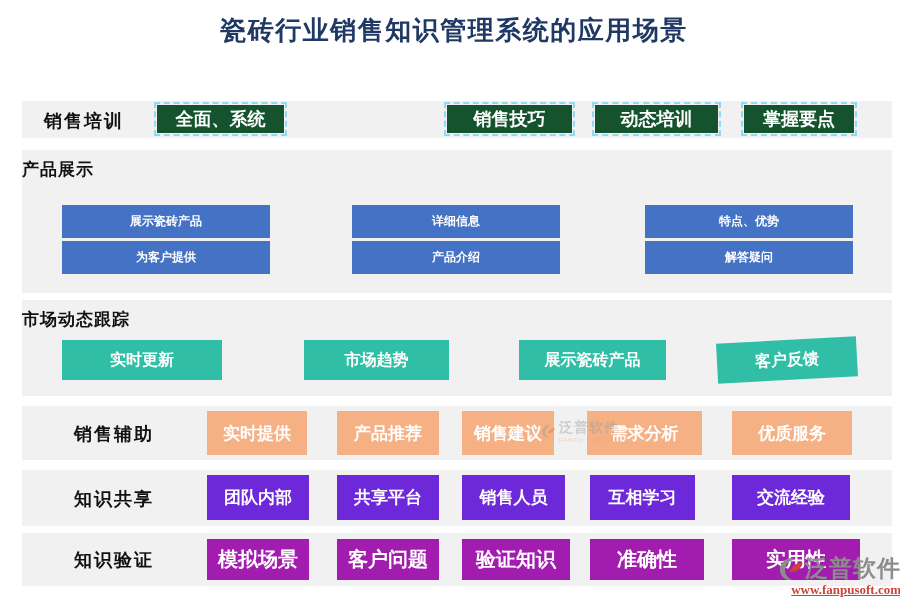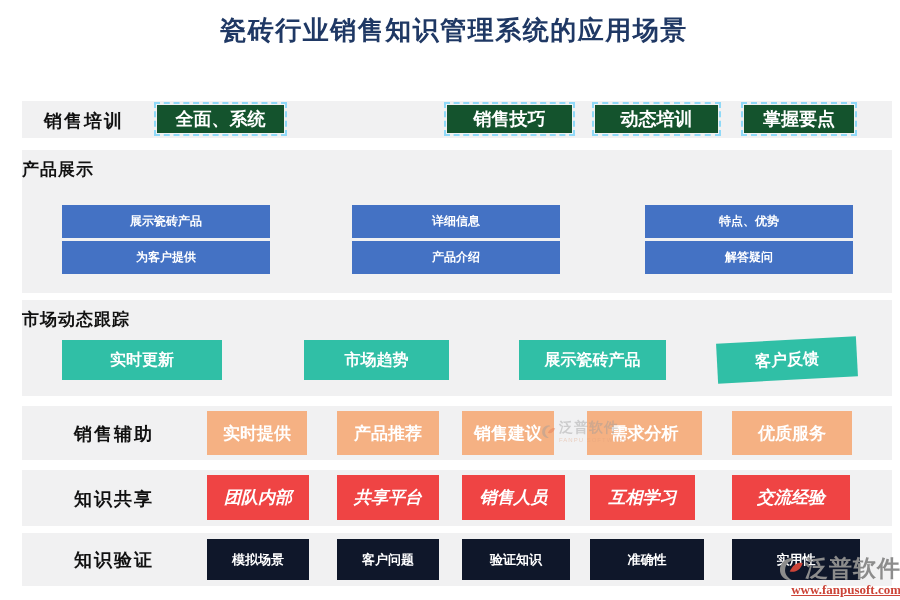--- a/index.html
+++ b/index.html
@@ -35,23 +35,23 @@
   .cy { background:#14532d; height:28px; top:4px; font-size:18px;
         outline:2px dashed #8FD9F8; outline-offset:1px; }
   
   .bl { background:#4472C4; height:33px; width:208px; font-size:12px; }
   
   .tl { background:#30BFA6; height:40px; top:40px; font-size:16px; }
   .tilt { transform:rotate(-3deg); }
   
   .or { background:#F5B183; height:44px; top:5px; font-size:17px; }
   
-  .gl { background:#ef4444; height:45px; top:5px; font-size:17px;font-style:italic; }
+  .gl { background:#6d28d9; height:45px; top:5px; font-size:17px; }
   
-  .gv { background:#0f172a; height:41px; top:6px; font-size:13px;text-align:center; }
+  .gv { background:#a21caf; height:41px; top:6px; font-size:20px;text-align:center; }
 
   
   .wm { position:absolute; left:519px; top:13px; opacity:0.42;
         display:flex; align-items:center; gap:3px; pointer-events:none; }
   .wm-txt  { font-size:14px; font-weight:bold; color:#9b9b9b; letter-spacing:1px; }
   .wm-sub  { font-size:6px; color:#e0a07c; letter-spacing:1px; }
 
   
   .footer { position:absolute; top:553px; right:7px; text-align:right; }
   .footer-top { display:flex; align-items:center; justify-content:flex-end; gap:1px; }

